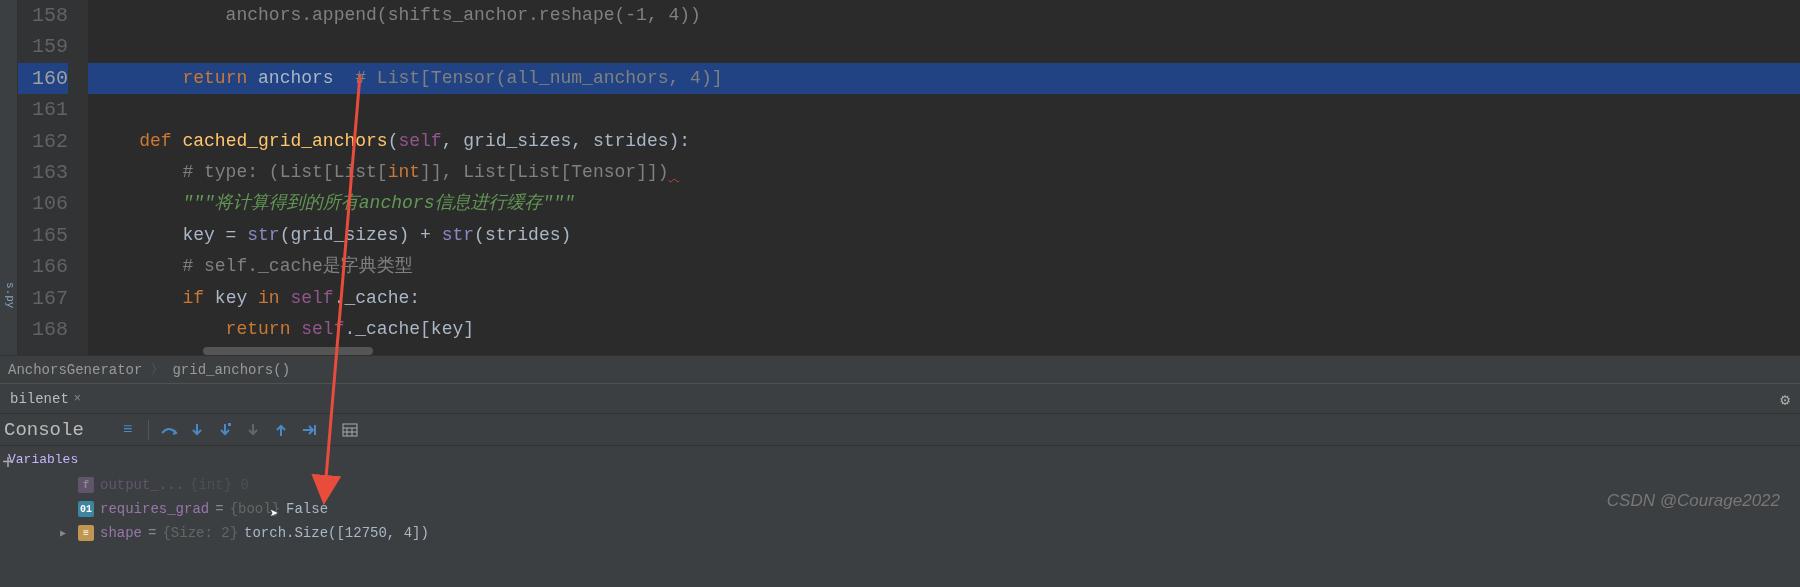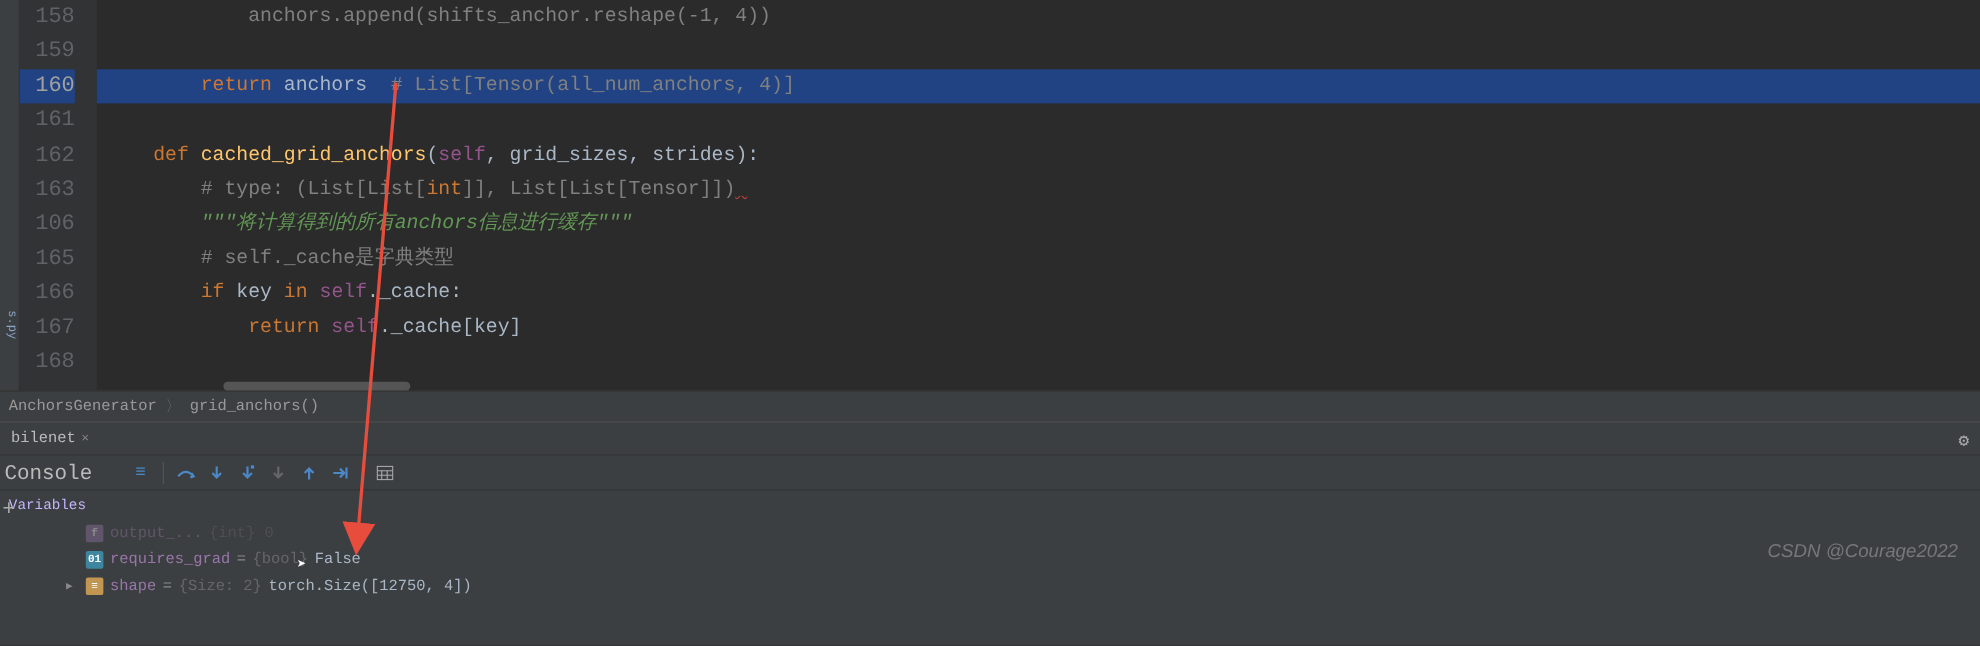--- a/index.html
+++ b/index.html
@@ -251,20 +251,21 @@
     <div class="gutter-line">168</div>
   </div>
   <div class="code-area">
     <div class="code-line"><span class="kw-gray">            anchors.append(shifts_anchor.reshape(-1, 4))</span></div>
     <div class="code-line"></div>
     <div class="code-line highlighted">        <span class="kw-orange">return</span><span class="text-normal"> anchors</span><span class="kw-gray">  # List[Tensor(all_num_anchors, 4)]</span></div>
     <div class="code-line"></div>
     <div class="code-line"><span class="kw-orange">    def </span><span class="kw-yellow">cached_grid_anchors</span><span class="text-normal">(</span><span class="kw-self">self</span><span class="text-normal">, grid_sizes, strides):</span></div>
     <div class="code-line"><span class="kw-gray">        # type: (</span><span class="kw-gray">List[List[</span><span class="kw-orange">int</span><span class="kw-gray">]], </span><span class="kw-gray">List[List[Tensor]])</span><span class="squiggly"> </span></div>
     <div class="code-line"><span class="kw-green">        """将计算得到的所有anchors信息进行缓存"""</span></div>
+    <div class="code-line"><span class="text-normal">        key = </span><span class="kw-builtin">str</span><span class="text-normal">(grid_sizes) + </span><span class="kw-builtin">str</span><span class="text-normal">(strides)</span></div>
     <div class="code-line"><span class="kw-gray">        # self._cache是字典类型</span></div>
     <div class="code-line"><span class="kw-orange">        if </span><span class="text-normal">key </span><span class="kw-orange">in </span><span class="kw-self">self</span><span class="text-normal">._cache:</span></div>
     <div class="code-line"><span class="kw-orange">            return </span><span class="kw-self">self</span><span class="text-normal">._cache[key]</span></div>
     <div class="scrollbar-h"></div>
   </div>
 </div>
 
 <div class="breadcrumb">
   <span class="breadcrumb-item">AnchorsGenerator</span>
   <span class="breadcrumb-sep">〉</span>

